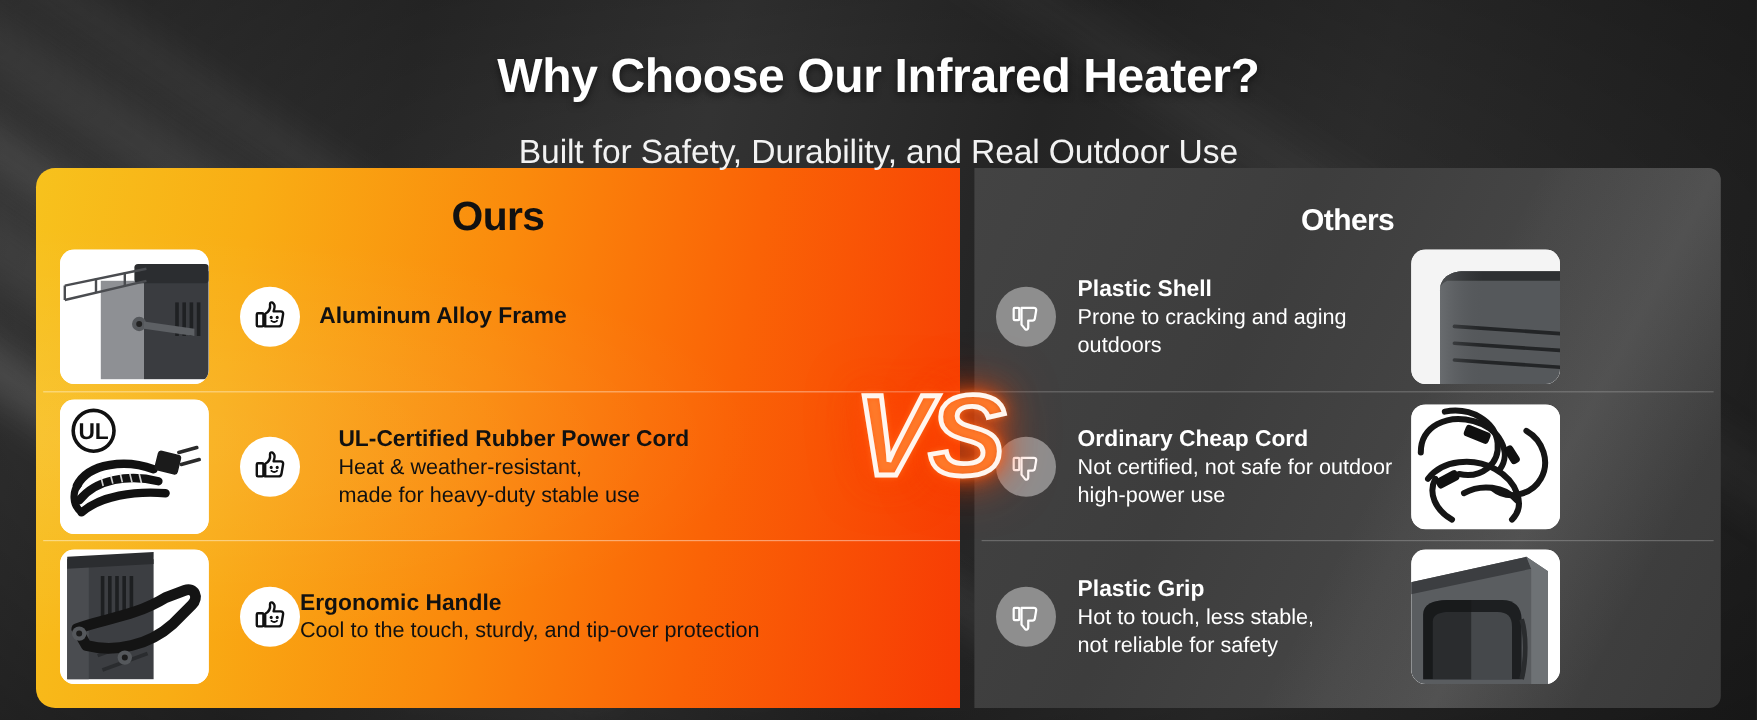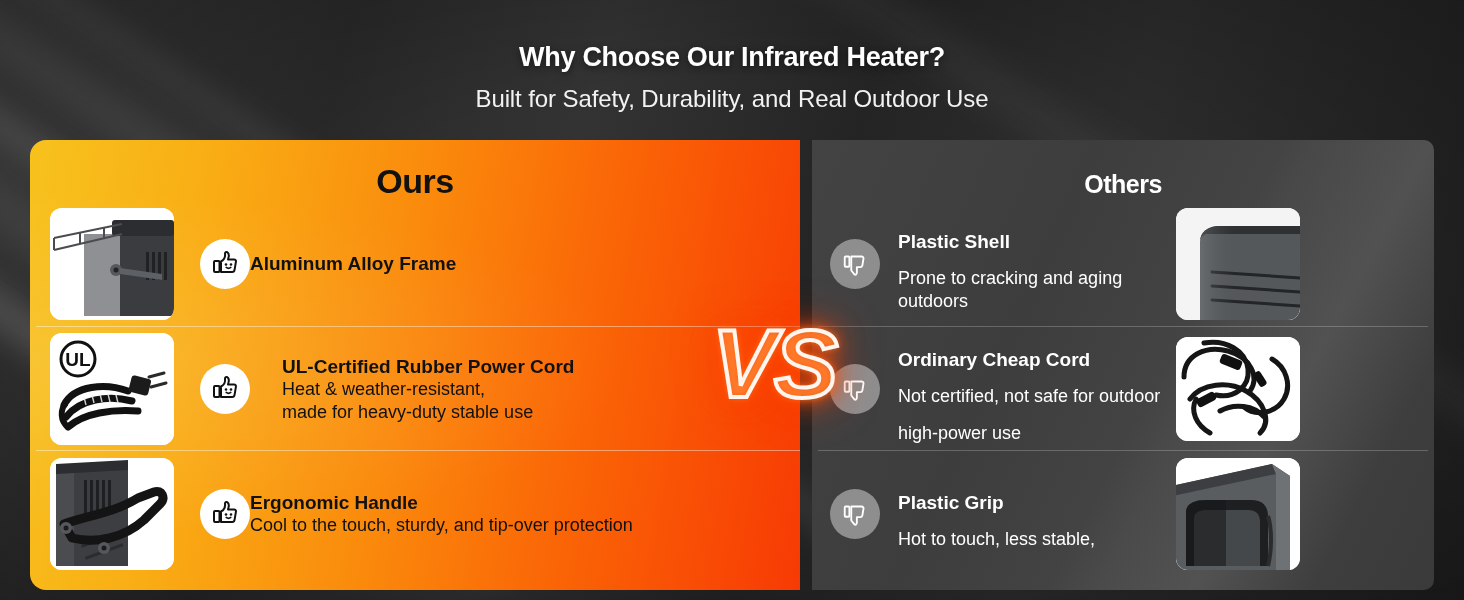--- a/index.html
+++ b/index.html
@@ -36,27 +36,27 @@
     background:linear-gradient(90deg,rgba(255,255,255,0) 0%,rgba(175,175,175,.22) 50%,rgba(255,255,255,0) 100%); }
   #bg .s6 { left:1180px; top:-340px; width:70px; height:1150px;
     background:linear-gradient(90deg,rgba(255,255,255,0) 0%,rgba(120,120,120,.18) 50%,rgba(255,255,255,0) 100%); }
   #bg .vign { position:absolute; inset:0;
     background:radial-gradient(ellipse at 50% 45%,rgba(0,0,0,0) 40%,rgba(0,0,0,.35) 100%); }
 
   
   .header { position:absolute; top:0; left:0; width:1464px; text-align:center; z-index:5; }
   .title {
     margin-top:42px;
-    font-size:27px; font-weight:bold; color:#ffffff;
+    font-size:40px; font-weight:bold; color:#ffffff;
     letter-spacing:-.3px;
     text-shadow:0 2px 6px rgba(0,0,0,.5);
   }
   .subtitle {
-    margin-top:12px;
-    font-size:24px; color:#f2f2f2; font-weight:400;
+    margin-top:24px;
+    font-size:28px; color:#f2f2f2; font-weight:400;
     letter-spacing:-.1px;
   }
 
   
   .board { position:absolute; left:30px; top:140px; width:1404px; height:551px; z-index:4; }
 
   .panel { position:absolute; top:0; height:450px; }
 
   .panel-ours {
     left:0; width:770px;
@@ -116,21 +116,21 @@
     width:50px; height:50px; flex:0 0 50px;
     border-radius:50%; display:flex; align-items:center; justify-content:center;
   }
   .badge-up { background:#ffffff; }
   .badge-down { background:#8e8e8e; }
 
   .txt { display:flex; flex-direction:column; justify-content:center; }
   .t-title { font-size:19px; font-weight:bold; line-height:1.22; }
   .t-desc  { font-size:18px; font-weight:400; line-height:1.24; }
   .ours .t-title, .ours .t-desc { color:#111111; }
-  .others .t-title, .others .t-desc { color:#ffffff;margin-top:14px; }
+  .others .t-title, .others .t-desc { color:#ffffff; }
 
   
   .vs {
     position:absolute; left:712px; top:292px; z-index:12;
     font-size:96px; font-weight:bold; font-style:italic;
     letter-spacing:-2px;
     color:transparent;
     -webkit-text-stroke:4px #fff6ef;
     text-shadow:
       0 0 6px #ff7a2a,
@@ -206,21 +206,21 @@
       <svg width="30" height="30" viewBox="0 0 30 30">
         <g fill="none" stroke="#111" stroke-width="2" stroke-linejoin="round">
           <rect x="4" y="12" width="5.5" height="11" rx="1"></rect>
           <path d="M11 23 L11 12.5 C14 11 15.5 8 15 4.5 C15 3.2 16.2 2.6 17.2 3.2 C18.6 4.1 19.2 6.4 18.4 9 L18 10.5 L24 10.5 C25.4 10.5 26.2 11.6 25.9 12.9 L24.6 20.6 C24.4 22 23.4 23 22.1 23 Z"></path>
         </g>
         <circle cx="16" cy="15.5" r="1.3" fill="#111"></circle>
         <circle cx="21" cy="15.5" r="1.3" fill="#111"></circle>
         <path d="M16.2 18.4 Q18.5 20.3 20.8 18.4" fill="none" stroke="#111" stroke-width="1.6" stroke-linecap="round"></path>
       </svg>
     </div>
-    <div class="txt" style="margin-left:0">
+    <div class="txt" style="margin-left:16px">
       <div class="t-title">Aluminum Alloy Frame</div>
     </div>
   </div>
 
   <div class="row row-l ours" style="top:193px;height:112px">
     <div class="photo">
       <svg class="ph-svg" viewBox="0 0 124 112" preserveAspectRatio="xMidYMid slice">
         <rect width="124" height="112" fill="#fff"></rect>
         <g>
           <circle cx="28" cy="26" r="17" fill="none" stroke="#111" stroke-width="3"></circle>
@@ -379,20 +379,21 @@
       <svg width="28" height="28" viewBox="0 0 30 30">
         <g fill="none" stroke="#fff" stroke-width="2" stroke-linejoin="round">
           <rect x="4" y="7" width="5" height="11" rx="1"></rect>
           <path d="M11 7 L22 7 C23.4 7 24.3 8 24.1 9.3 L22.9 16.4 C22.7 17.6 21.8 18.4 20.6 18.4 L17 18.4 L17 24.5 C17 26 15.6 27 14.4 26.2 L11 22 Z"></path>
         </g>
       </svg>
     </div>
     <div class="txt" style="margin-left:18px;width:300px">
       <div class="t-title">Plastic Grip</div>
       <div class="t-desc">Hot to touch, less stable,</div>
+      <div class="t-desc">not reliable for safety</div>
     </div>
     <div class="photo" style="margin-left:14px">
       <svg class="ph-svg" viewBox="0 0 124 112" preserveAspectRatio="xMidYMid slice">
         <rect width="124" height="112" fill="#fff"></rect>
         <path d="M-4 28 L96 6 L114 18 L114 112 L-4 112 Z" fill="#5a5d60"></path>
         <path d="M-4 28 L96 6 L100 16 L-4 38 Z" fill="#3c3e41"></path>
         <path d="M96 6 L114 18 L114 112 L100 112 L100 16 Z" fill="#6e7275"></path>
         <path d="M10 54 C10 46 18 42 30 42 L76 42 C86 42 92 48 92 58 L92 108 L10 108 Z" fill="#1d1f21"></path>
         <path d="M18 60 C18 54 24 52 32 52 L72 52 C80 52 84 56 84 64 L84 108 L18 108 Z" fill="#45484b"></path>
         <path d="M10 54 C10 46 18 42 30 42 L50 42 L50 108 L10 108 Z" fill="#141618" opacity=".55"></path>

